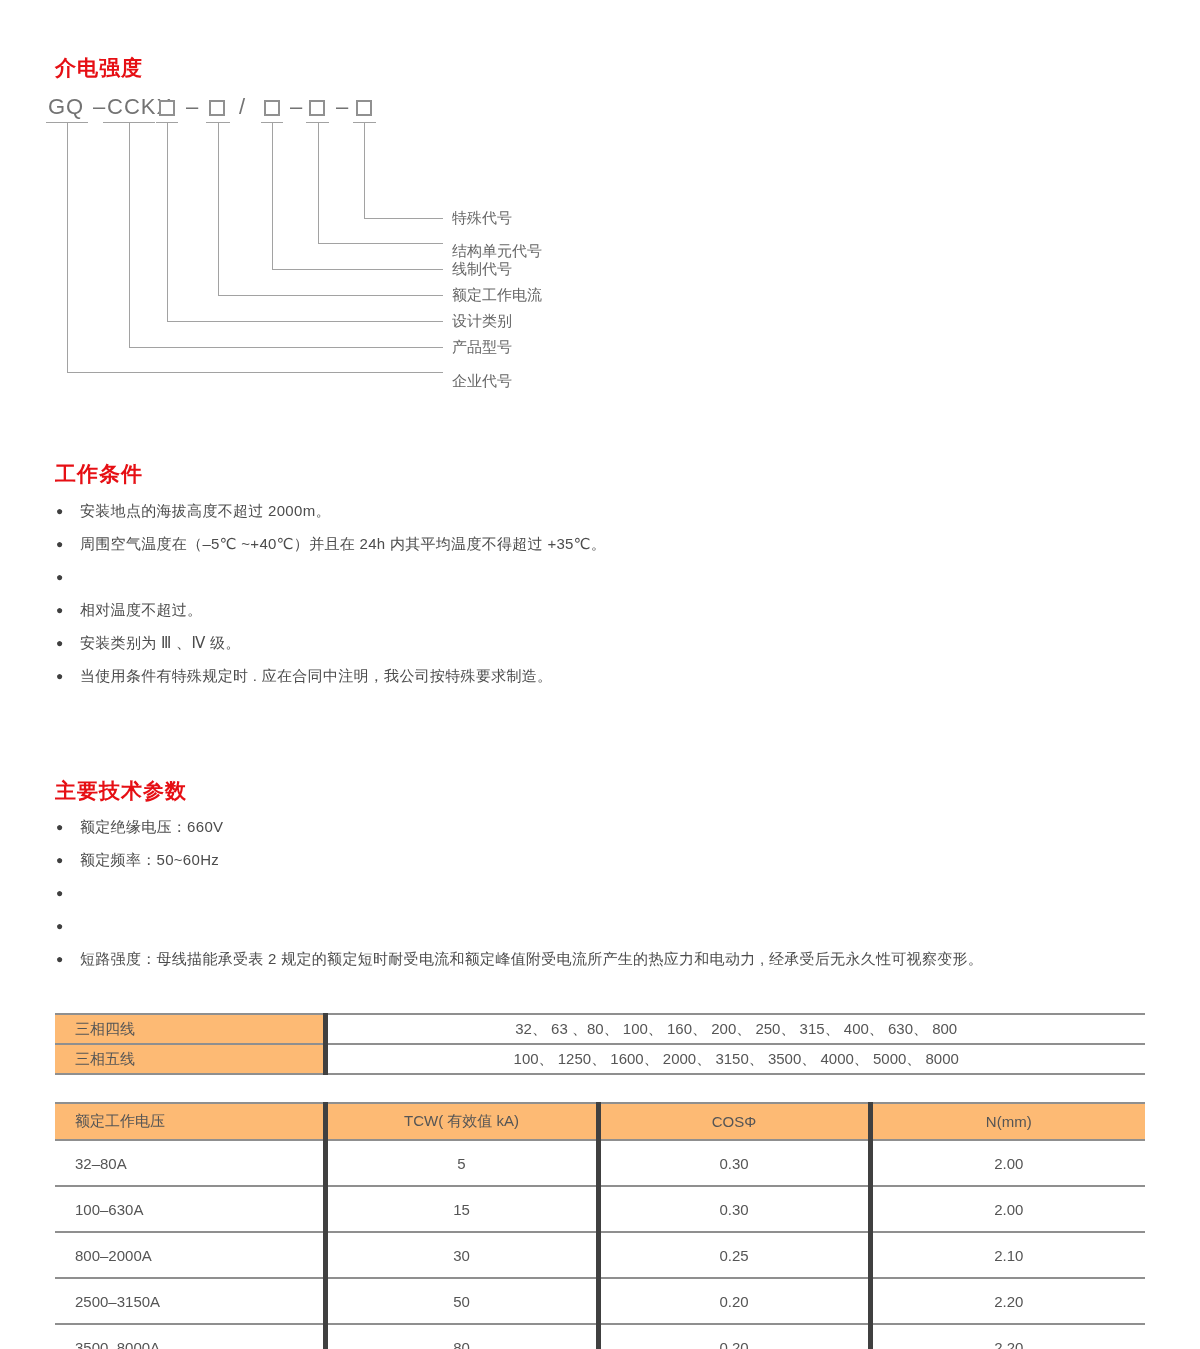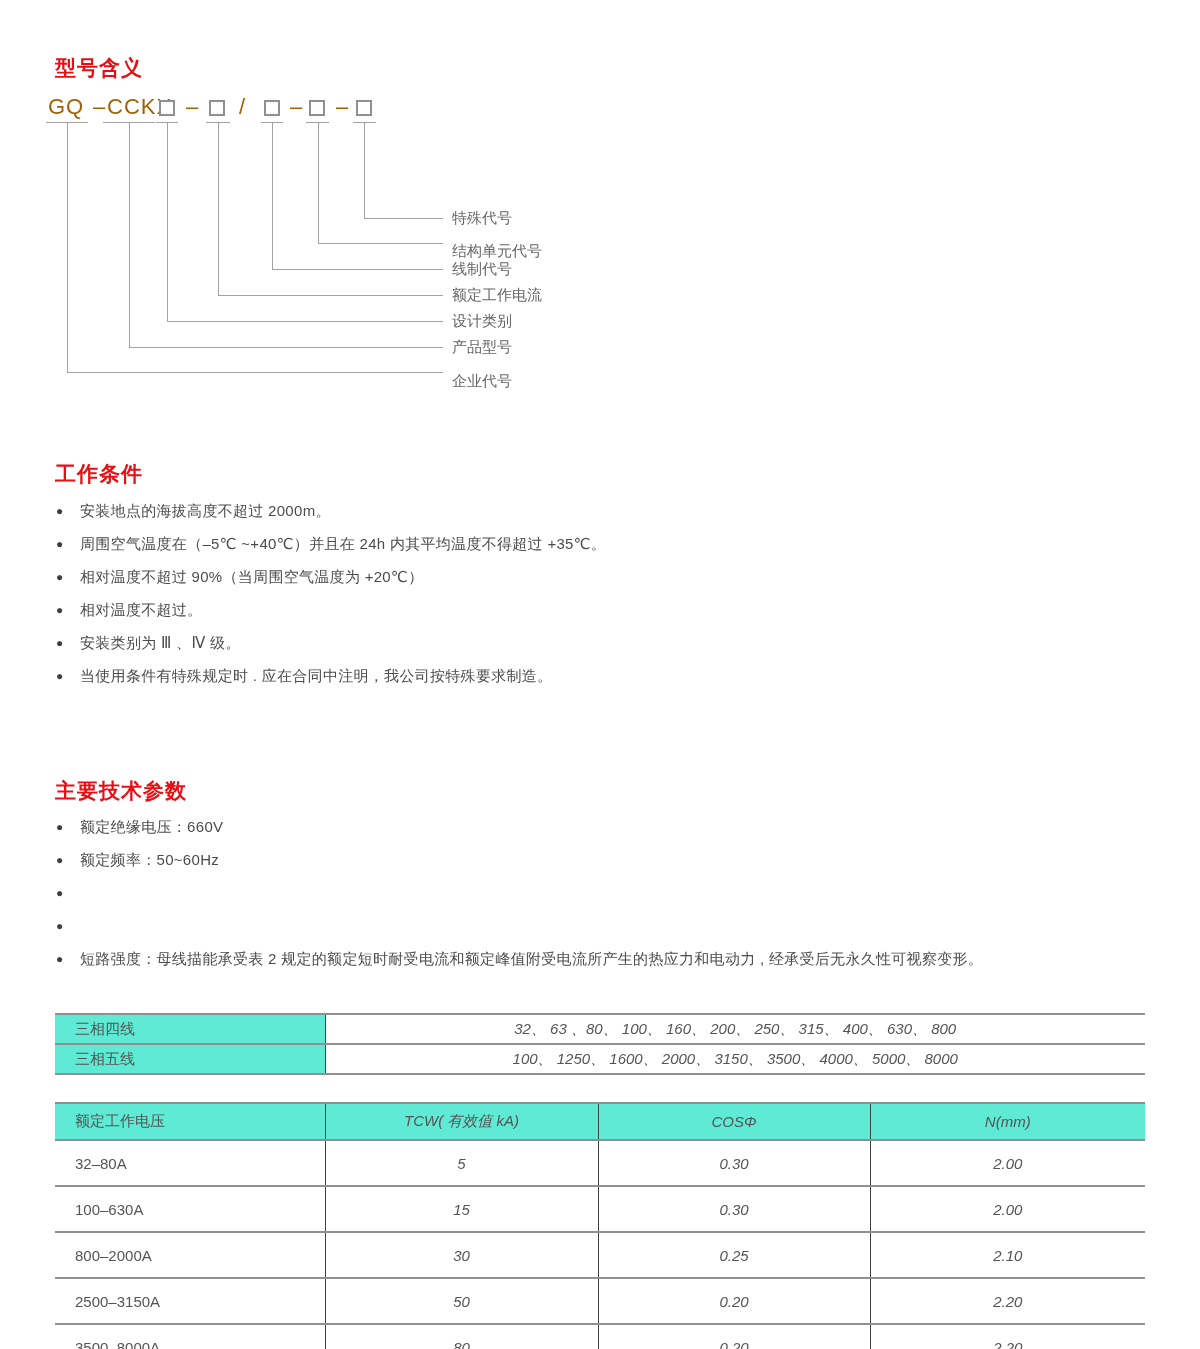--- a/index.html
+++ b/index.html
@@ -8,21 +8,21 @@
     position:relative; width:1200px; height:1349px; background:#ffffff;
     font-family:"Liberation Sans","DejaVu Sans",sans-serif;
     color:#4c4c4c; overflow:hidden;
   }
   .sec-title {
     position:absolute; left:55px; font-size:21px; font-weight:bold;
     color:#e60f14; letter-spacing:1px;
   }
   
   .code-txt {
-    position:absolute; top:95px; font-size:22px; color:#a16207;
+    position:absolute; top:95px; font-size:22px; color:#737373;
     letter-spacing:1px; line-height:24px;
   }
   .code-box {
     position:absolute; top:100px; width:16px; height:16px;
     border:2px solid #909090; background:#fff;
   }
   .uline { position:absolute; top:122px; height:1px; background:#a2a2a2; }
   .vline { position:absolute; top:122px; width:1px; background:#a2a2a2; }
   .hline { position:absolute; height:1px; background:#a2a2a2; }
   .dlabel { position:absolute; left:452px; font-size:15px; color:#666; line-height:22px; }
@@ -30,39 +30,39 @@
   .blist { position:absolute; left:56px; width:1110px; }
   .bitem { display:flex; margin-bottom:13px; line-height:20px; }
   .bdot { width:15px; flex:0 0 15px; font-size:12px; color:#3f3f3f; margin-right:9px; line-height:20px; }
   .btext { font-size:15px; color:#4c4c4c; letter-spacing:0.3px; }
   
   table { position:absolute; left:55px; width:1090px; border-collapse:collapse; table-layout:fixed; }
   td, th { font-size:15px; color:#555; font-weight:normal; }
   .t-line td, .t-line th { border-top:2px solid #8f8f8f; border-bottom:2px solid #8f8f8f; }
   .cell-left { text-align:left; padding-left:20px; }
   .cell-center { text-align:center; }
-  .pink { background:#5eead4; }
-  .vsep { border-left:1px solid #404040;font-style:italic; }
+  .pink { background:#fdba74; }
+  .vsep { border-left:5px solid #404040; }
   #table1 { top:1013px; }
   #table1 tr { height:30px; }
   #table1 .col-label { width:270px; }
   #table2 { top:1102px; }
   #table2 thead tr { height:37px;margin-top:43px; }
   #table2 tbody tr { height:46px; }
   #table2 .c1 { width:270px; }
   #table2 .c2 { width:273px; }
   #table2 .c3 { width:272px; }
   #table2 .c4 { width:275px; }
 </style>
 </head>
 <body>
 
 <div class="page">
 
-  <div class="sec-title" style="top:54px;">型号含义</div>
+  <div class="sec-title" style="top:54px;">介电强度</div>
 
   <div>
 
     <span class="code-txt" style="left:48px;">GQ</span>
     <span class="code-txt" style="left:93px;">–</span>
     <span class="code-txt" style="left:107px;">CCKX</span>
     <span class="code-box" style="left:159px;"></span>
     <span class="code-txt" style="left:186px;">–</span>
     <span class="code-box" style="left:209px;"></span>
     <span class="code-txt" style="left:239px;">/</span>
@@ -110,21 +110,20 @@
     <div class="bitem">
       <span class="bdot">●</span>
       <span class="btext">安装地点的海拔高度不超过 2000m。</span>
     </div>
     <div class="bitem">
       <span class="bdot">●</span>
       <span class="btext">周围空气温度在（–5℃ ~+40℃）并且在 24h 内其平均温度不得超过 +35℃。</span>
     </div>
     <div class="bitem">
       <span class="bdot">●</span>
-      <span class="btext">相对温度不超过 90%（当周围空气温度为 +20℃）</span>
     </div>
     <div class="bitem">
       <span class="bdot">●</span>
       <span class="btext">相对温度不超过。</span>
     </div>
     <div class="bitem">
       <span class="bdot">●</span>
       <span class="btext">安装类别为 Ⅲ 、Ⅳ 级。</span>
     </div>
     <div class="bitem">

